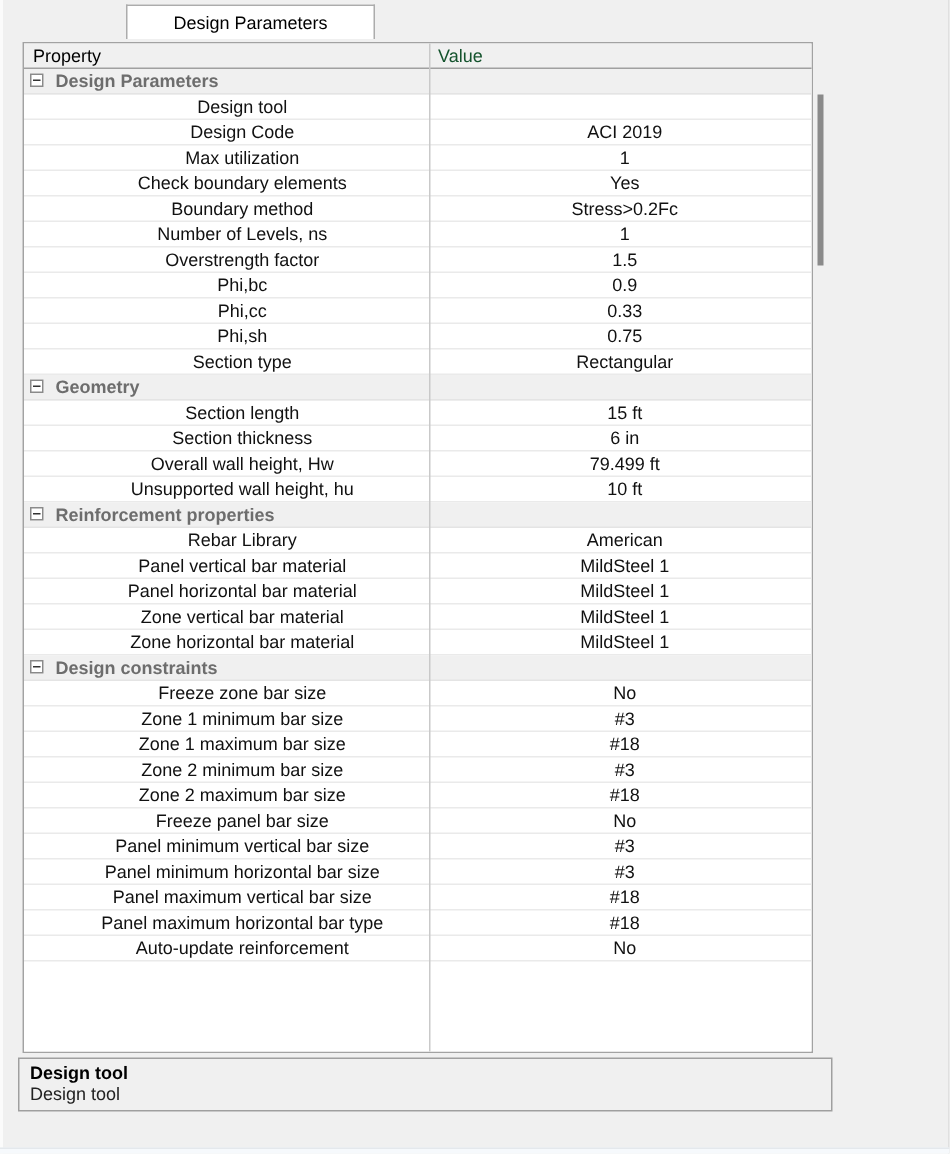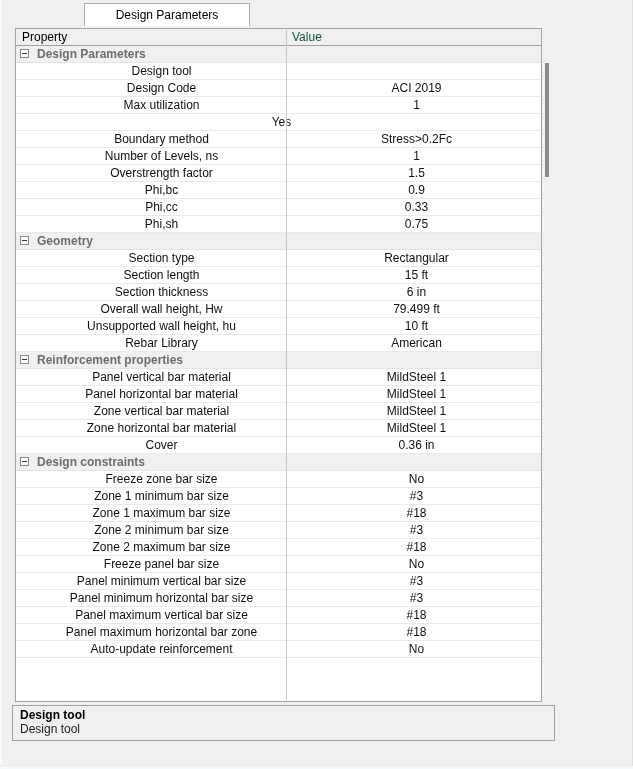--- a/index.html
+++ b/index.html
@@ -95,20 +95,21 @@
       </div>
       <div class="row data-row">
         <div class="cell-prop">Design Code</div>
         <div class="cell-val">ACI 2019</div>
       </div>
       <div class="row data-row">
         <div class="cell-prop">Max utilization</div>
         <div class="cell-val">1</div>
       </div>
       <div class="row data-row">
+        <div class="cell-prop">Check boundary elements</div>
         <div class="cell-val">Yes</div>
       </div>
       <div class="row data-row">
         <div class="cell-prop">Boundary method</div>
         <div class="cell-val">Stress&gt;0.2Fc</div>
       </div>
       <div class="row data-row">
         <div class="cell-prop">Number of Levels, ns</div>
         <div class="cell-val">1</div>
       </div>
@@ -121,75 +122,71 @@
         <div class="cell-val">0.9</div>
       </div>
       <div class="row data-row">
         <div class="cell-prop">Phi,cc</div>
         <div class="cell-val">0.33</div>
       </div>
       <div class="row data-row">
         <div class="cell-prop">Phi,sh</div>
         <div class="cell-val">0.75</div>
       </div>
-      <div class="row category-row">
-        <span class="minus-box">
-          <span class="minus-line"></span>
-        </span>
-        <span class="category-label">Geometry</span>
-      </div>
       <div class="row data-row">
         <div class="cell-prop">Section type</div>
         <div class="cell-val">Rectangular</div>
       </div>
+      <div class="row category-row">
+        <span class="minus-box">
+          <span class="minus-line"></span>
+        </span>
+        <span class="category-label">Geometry</span>
+      </div>
       <div class="row data-row">
         <div class="cell-prop">Section length</div>
         <div class="cell-val">15 ft</div>
       </div>
       <div class="row data-row">
         <div class="cell-prop">Section thickness</div>
         <div class="cell-val">6 in</div>
       </div>
       <div class="row data-row">
         <div class="cell-prop">Overall wall height, Hw</div>
         <div class="cell-val">79.499 ft</div>
       </div>
       <div class="row data-row">
         <div class="cell-prop">Unsupported wall height, hu</div>
         <div class="cell-val">10 ft</div>
       </div>
+      <div class="row category-row">
+        <span class="minus-box">
+          <span class="minus-line"></span>
+        </span>
+        <span class="category-label">Reinforcement properties</span>
+      </div>
       <div class="row data-row">
         <div class="cell-prop">Rebar Library</div>
         <div class="cell-val">American</div>
       </div>
-      <div class="row category-row">
-        <span class="minus-box">
-          <span class="minus-line"></span>
-        </span>
-        <span class="category-label">Reinforcement properties</span>
-      </div>
       <div class="row data-row">
         <div class="cell-prop">Panel vertical bar material</div>
         <div class="cell-val">MildSteel 1</div>
       </div>
       <div class="row data-row">
         <div class="cell-prop">Panel horizontal bar material</div>
         <div class="cell-val">MildSteel 1</div>
       </div>
       <div class="row data-row">
         <div class="cell-prop">Zone vertical bar material</div>
         <div class="cell-val">MildSteel 1</div>
       </div>
       <div class="row data-row">
         <div class="cell-prop">Zone horizontal bar material</div>
         <div class="cell-val">MildSteel 1</div>
-      </div>
-      <div class="row data-row">
-        <div class="cell-prop">Cover</div>
-        <div class="cell-val">0.36 in</div>
       </div>
       <div class="row category-row">
         <span class="minus-box">
           <span class="minus-line"></span>
         </span>
         <span class="category-label">Design constraints</span>
       </div>
       <div class="row data-row">
         <div class="cell-prop">Freeze zone bar size</div>
         <div class="cell-val">No</div>
@@ -220,21 +217,21 @@
       </div>
       <div class="row data-row">
         <div class="cell-prop">Panel minimum horizontal bar size</div>
         <div class="cell-val">#3</div>
       </div>
       <div class="row data-row">
         <div class="cell-prop">Panel maximum vertical bar size</div>
         <div class="cell-val">#18</div>
       </div>
       <div class="row data-row">
-        <div class="cell-prop">Panel maximum horizontal bar zone</div>
+        <div class="cell-prop">Panel maximum horizontal bar type</div>
         <div class="cell-val">#18</div>
       </div>
       <div class="row data-row">
         <div class="cell-prop">Auto-update reinforcement</div>
         <div class="cell-val">No</div>
       </div>
     </div>
 </div>
 
 <div class="scroll-thumb"></div>

